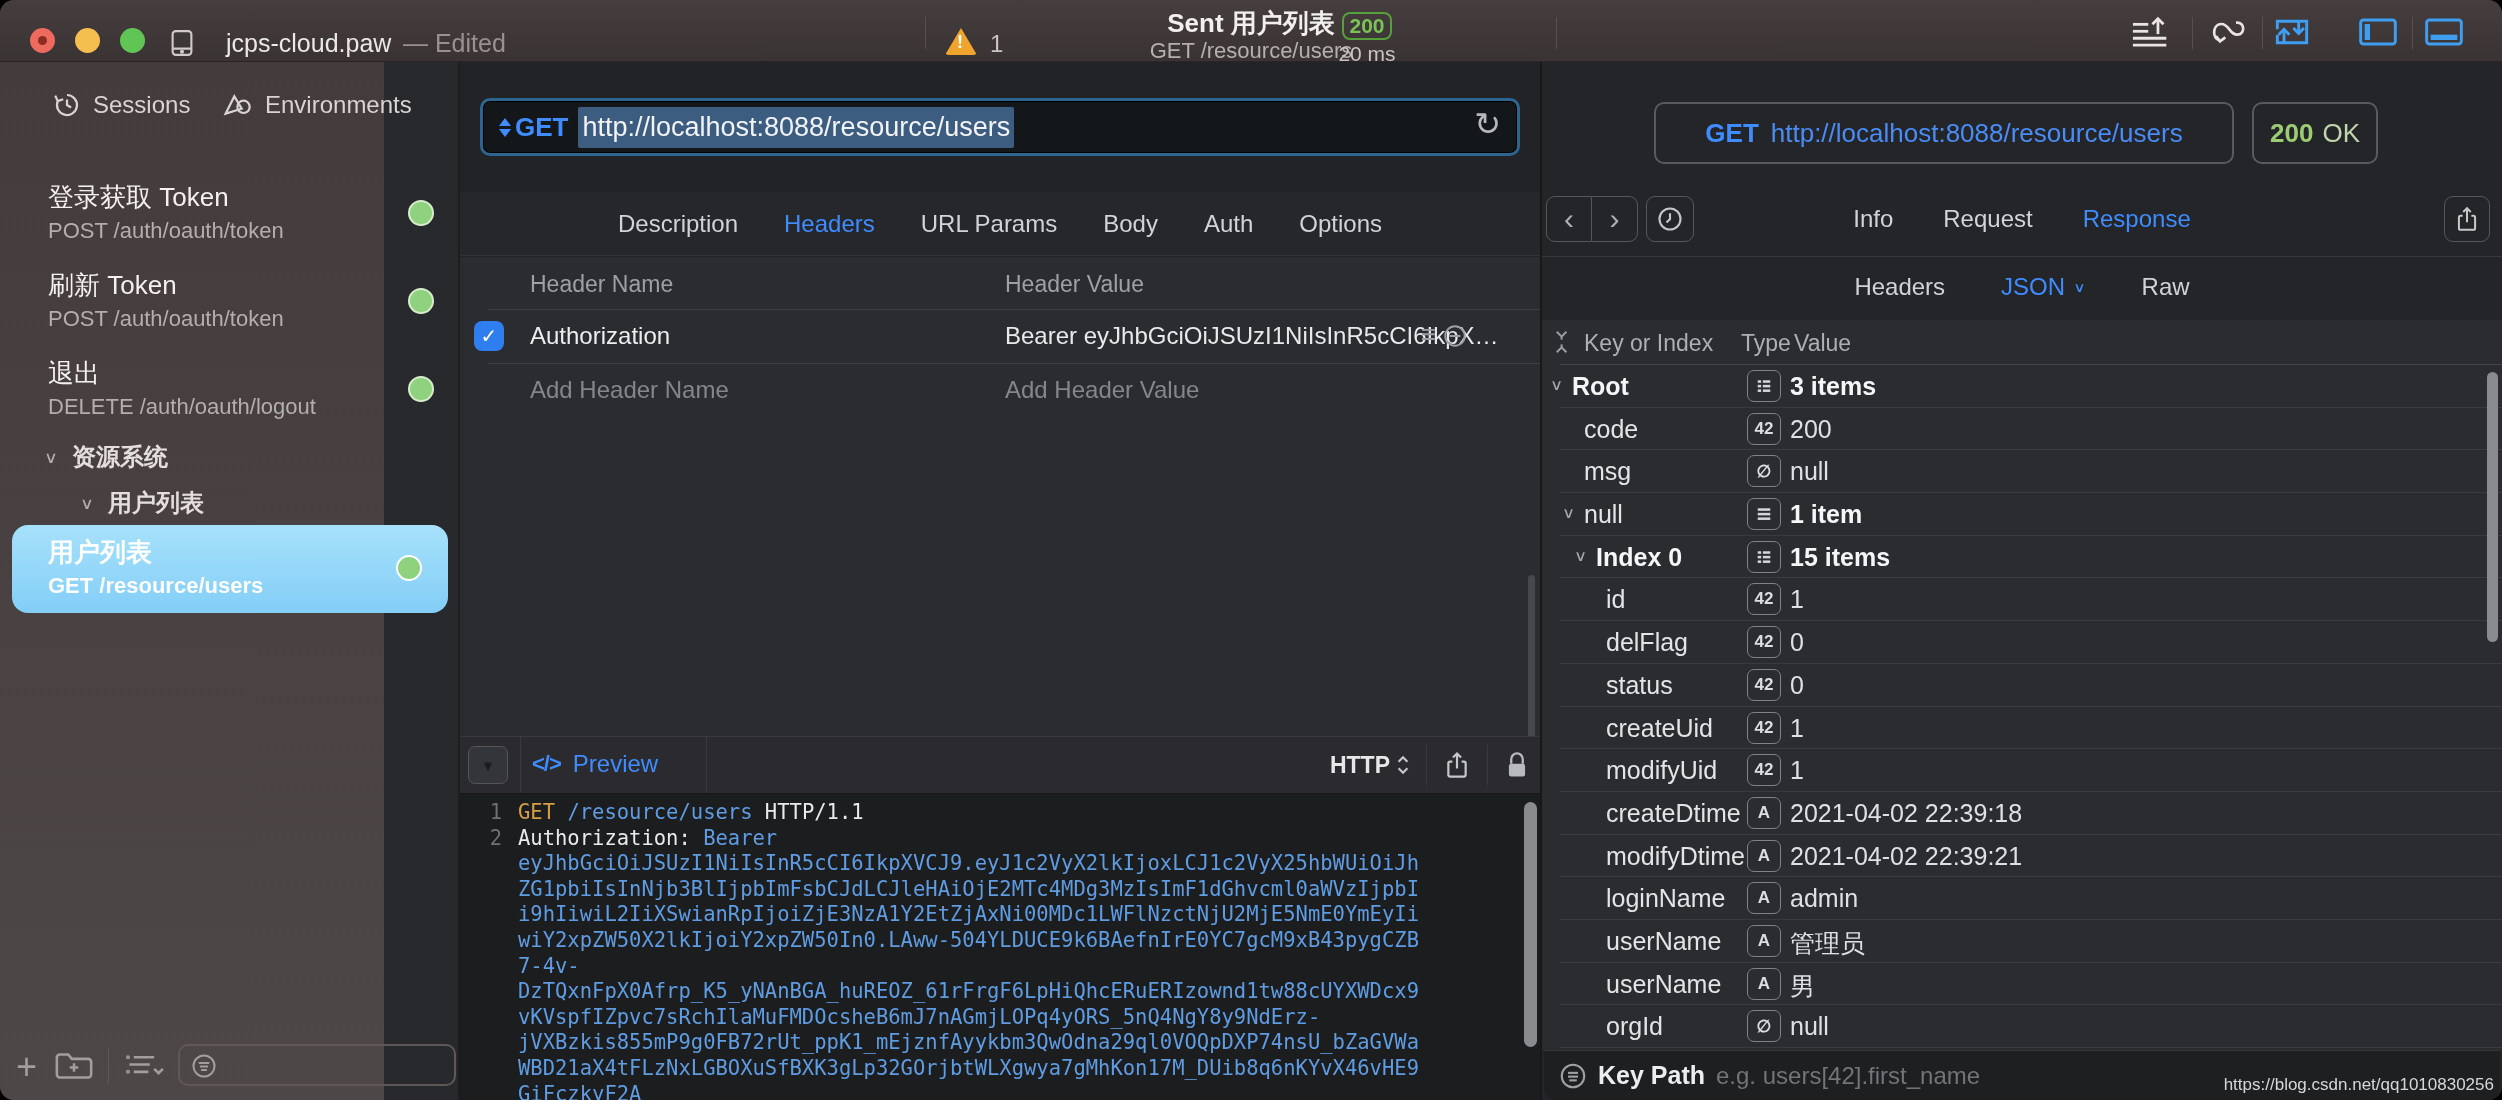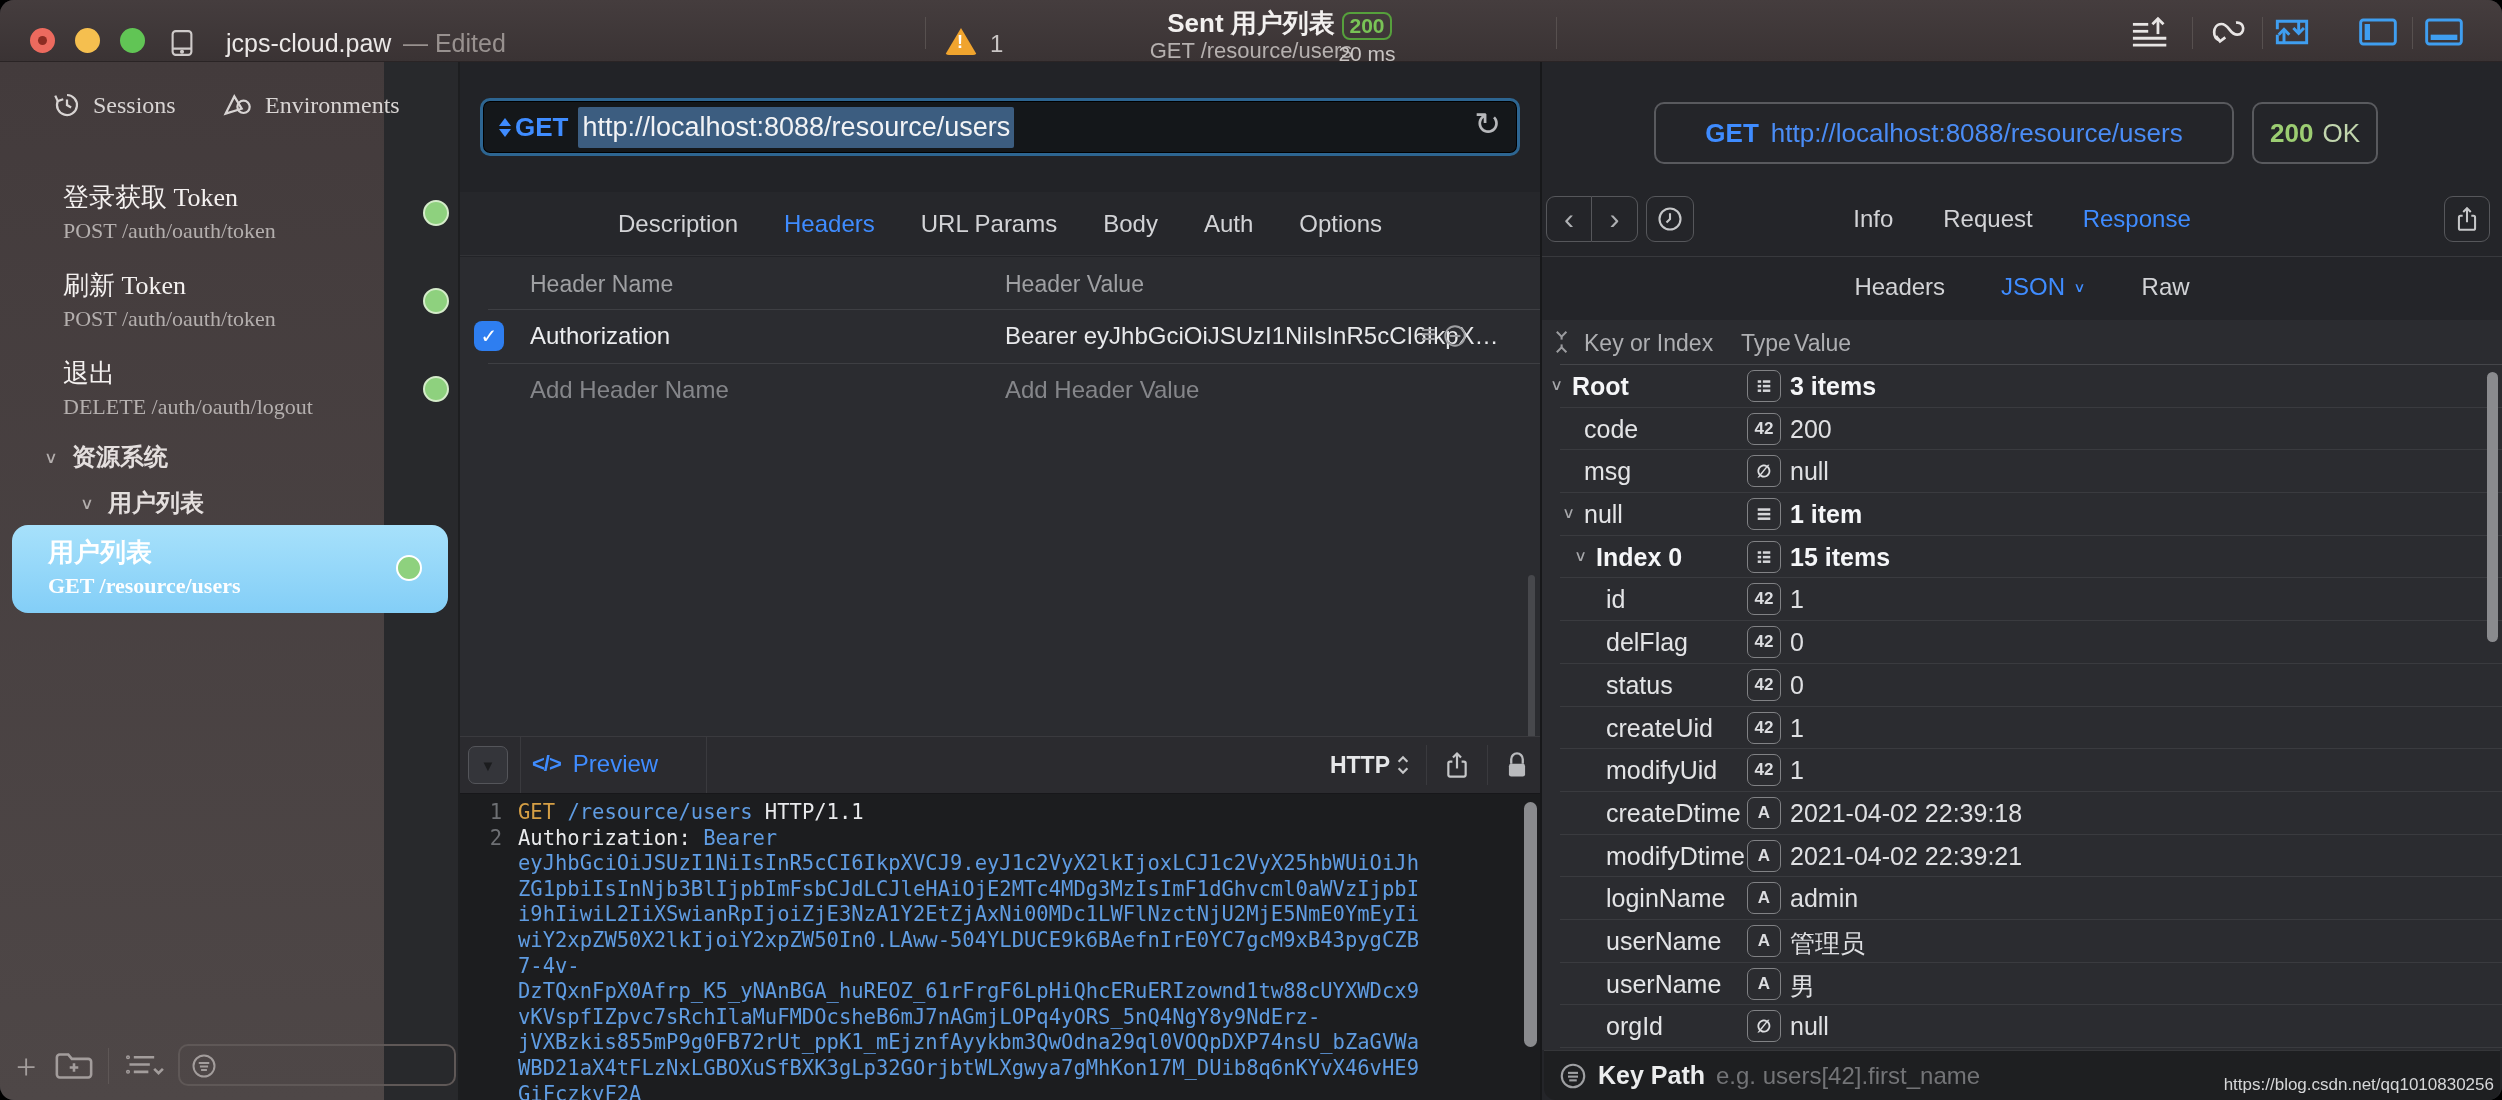--- a/index.html
+++ b/index.html
@@ -26,23 +26,23 @@
   .tb-center{position:absolute;left:1251px;top:8px;transform:translateX(-50%);text-align:center;width:600px;}
   .tb-sent{font-size:26px;font-weight:bold;color:#f2f0ef;line-height:30px;}
   .tb-sub{font-size:22px;color:#b5b0af;line-height:26px;}
   .badge-200{position:absolute;left:1342px;top:12px;width:50px;height:28px;border:2px solid #56a03c;border-radius:8px;
     color:#79c356;font-size:21px;font-weight:bold;text-align:center;line-height:24px;}
   .badge-ms{position:absolute;left:1334px;top:42px;width:66px;text-align:center;font-size:21px;color:#c9c5c4;}
   .tb-icn{position:absolute;top:16px;cursor:pointer;}
 
   
   .sidebar{position:absolute;left:0;top:62px;width:384px;height:1038px;
-    background:linear-gradient(180deg,#433b3c 0%,#4e4747 100%);font-family:Liberation Serif, serif;}
+    background:linear-gradient(180deg,#433b3c 0%,#4e4747 100%);}
   .sb-tab{position:absolute;top:28px;display:flex;align-items:center;gap:11px;font-size:24px;color:#d8d4d3;cursor:pointer;}
-  .sb-items{position:absolute;left:15px;top:108px;width:460px;}
+  .sb-items{position:absolute;left:0;top:108px;width:460px;}
   .sb-item{position:relative;height:88px;cursor:pointer;}
   .sb-item .t1{position:absolute;left:48px;top:10px;font-size:26px;color:#f4f1f0;}
   .sb-item .t2{position:absolute;left:48px;top:48px;font-size:22px;color:#b4afae;}
   .dot{position:absolute;right:26px;top:30px;width:26px;height:26px;border-radius:50%;background:#8ed17e;border:2px solid #d5ecca;}
   .sb-group{position:absolute;height:46px;display:flex;align-items:center;gap:14px;cursor:pointer;}
   .sb-chev{font-size:19px;color:#b3aead;transform:scaleY(.85);}
   .sb-glabel{font-size:24px;font-weight:bold;color:#e4dfde;}
   .sb-selected{position:absolute;left:12px;top:463px;width:436px;height:88px;border-radius:16px;
     background:linear-gradient(180deg,#a7e1fb,#83cef7);cursor:pointer;}
   .sb-selected .t1{position:absolute;left:36px;top:10px;font-size:26px;font-weight:bold;color:#fff;}

